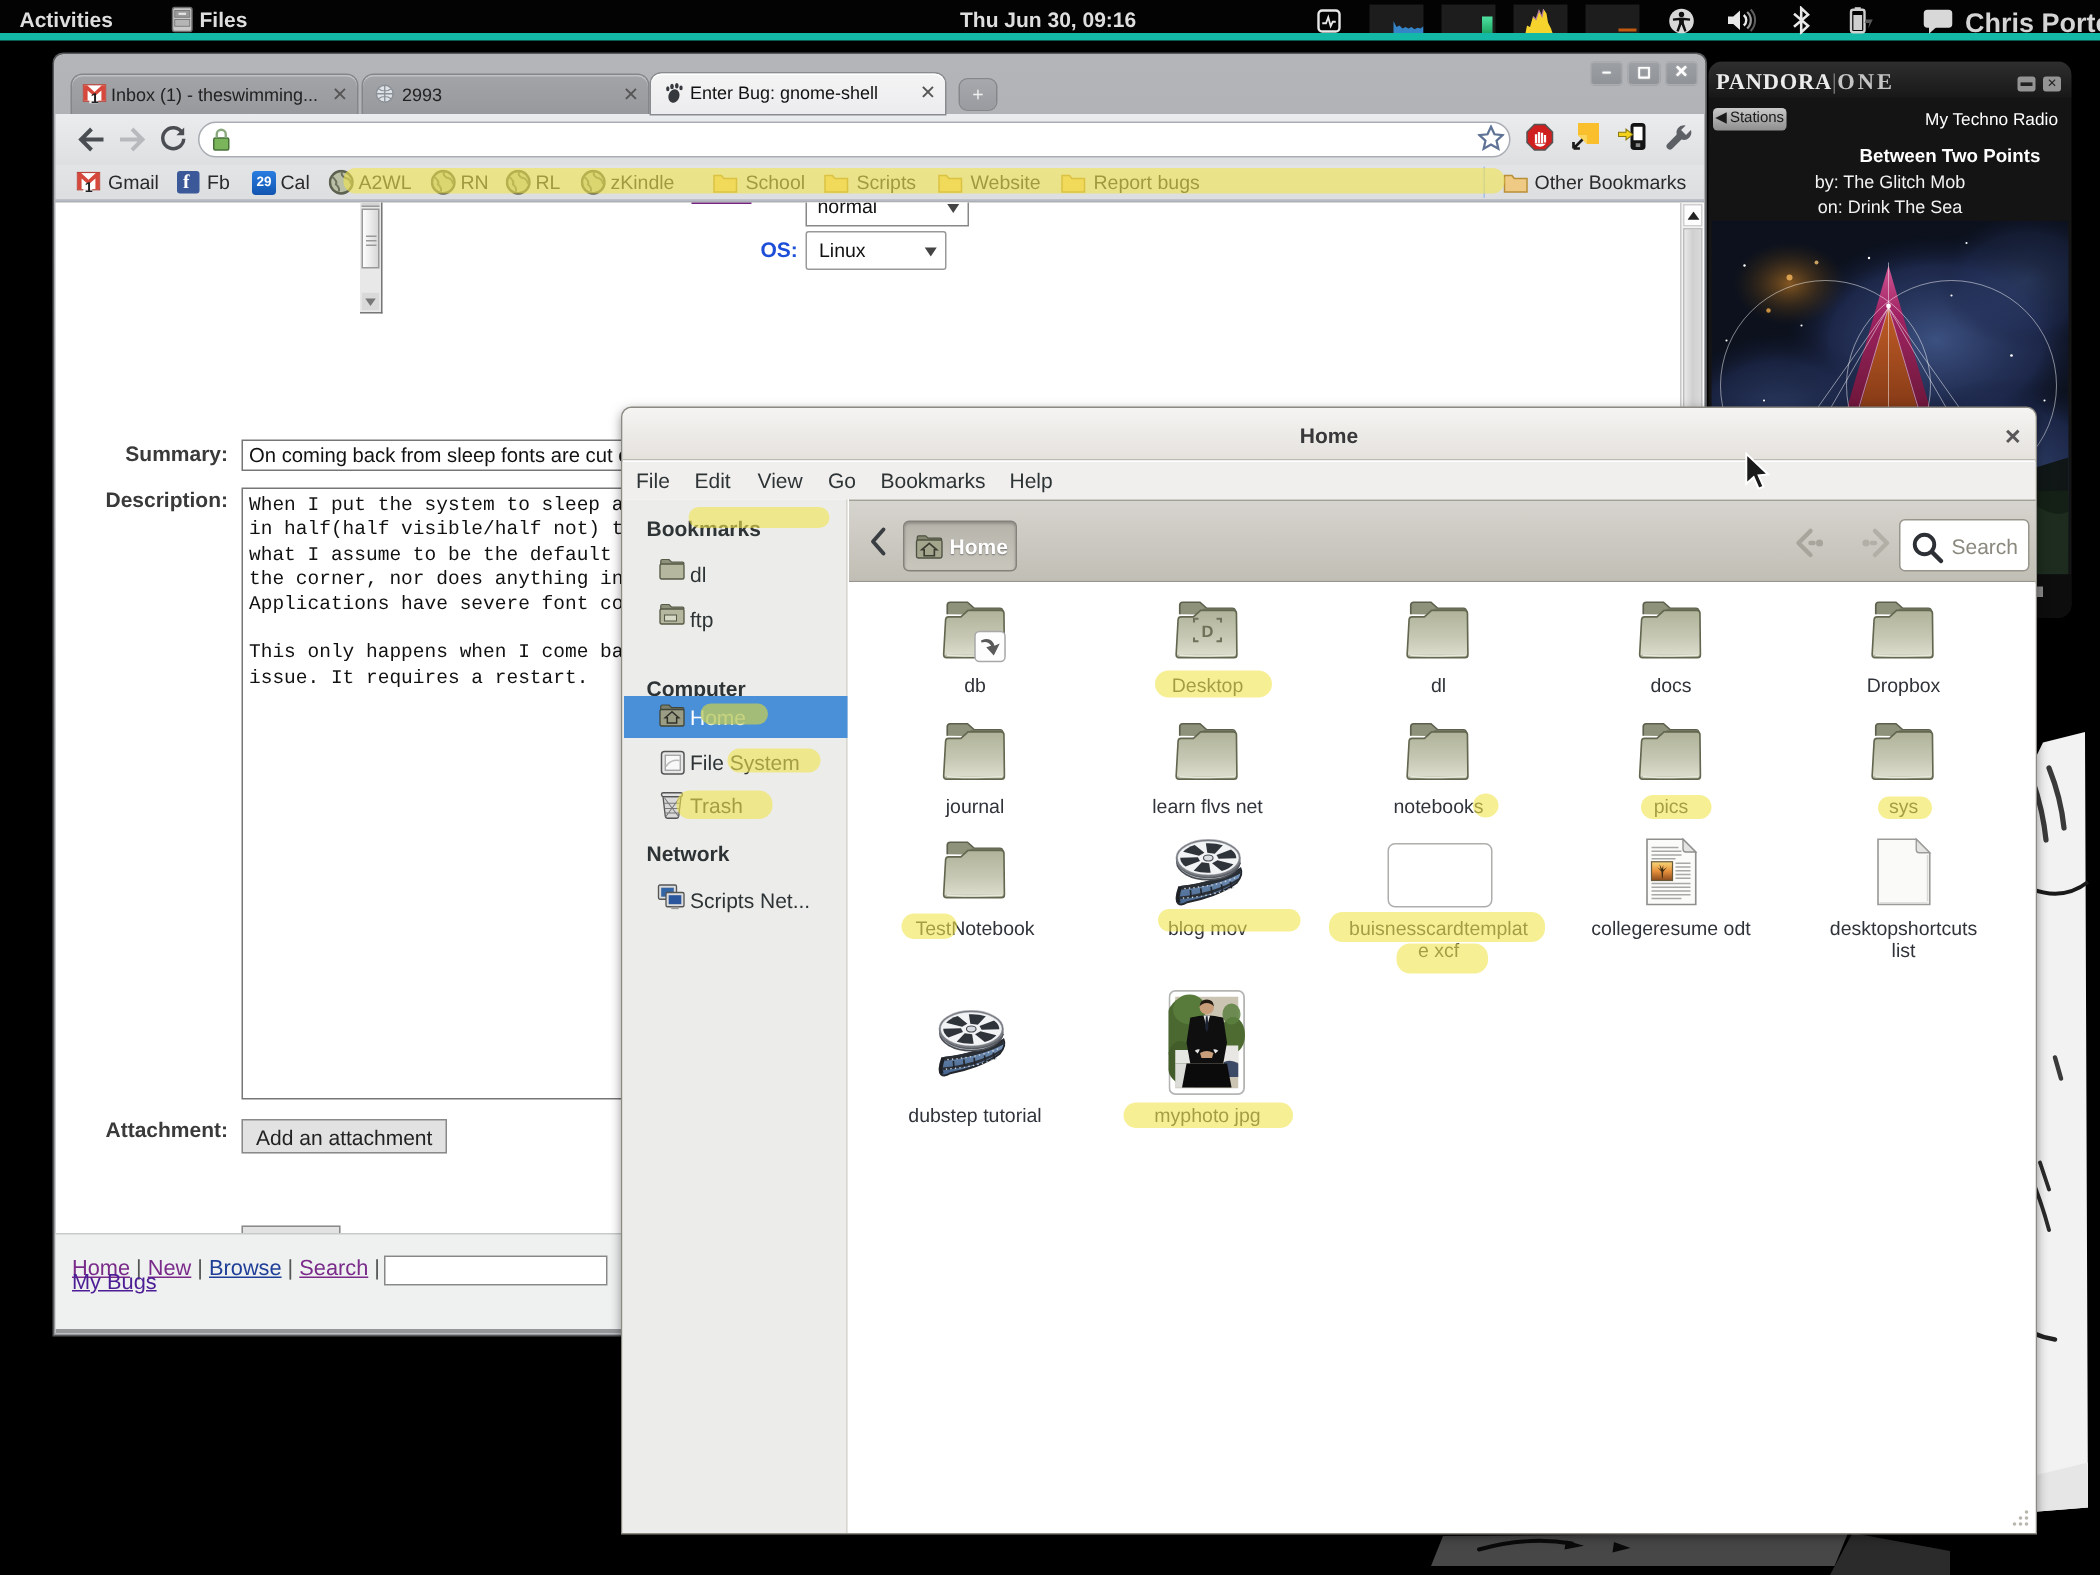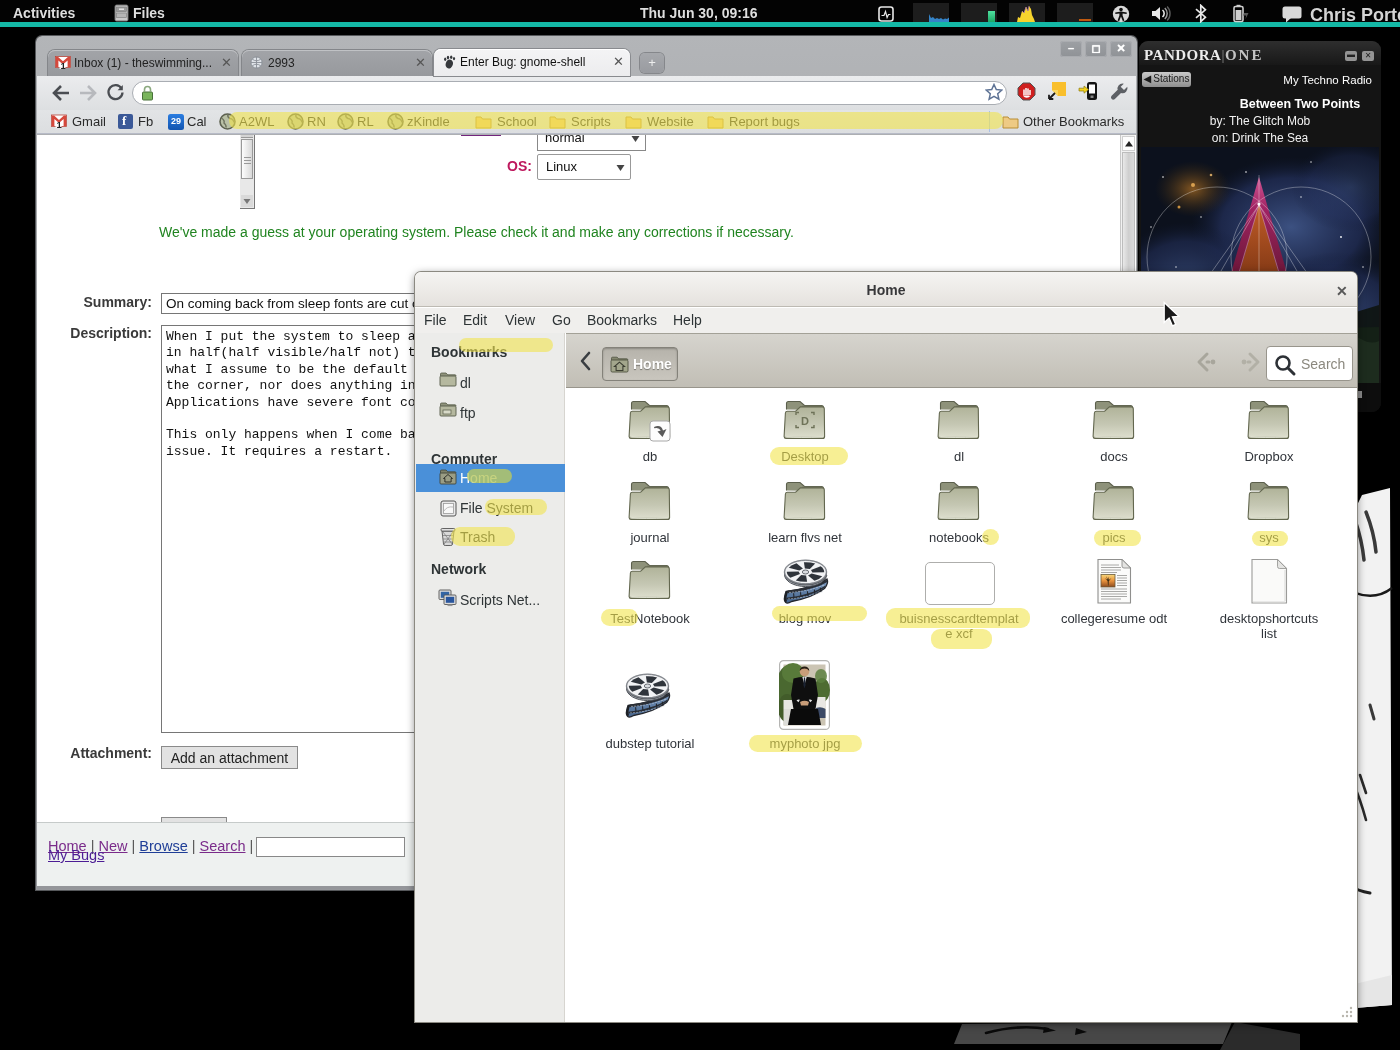--- a/index.html
+++ b/index.html
@@ -387,28 +387,27 @@
       </div>
 
       <div class="abs" style="left:424px; top:-1px; width:40px; height:2px; background:#73267d;"></div>
       <div class="abs" style="left:500px; top:-9px; width:109px; height:25px; border:1px solid #888; background:#fff; font-size:13px; color:#111;">
         <span class="abs" style="left:7px; top:3px;">normal</span>
         <svg class="abs" style="left:93px; top:8px;" width="9" height="8" viewBox="0 0 9 8">
             <path d="M0.5,1 L8.5,1 L4.5,7 Z" fill="#444"></path>
           </svg>
       </div>
 
-      <span class="abs" style="left:470px; top:23px; font-size:14px; font-weight:bold; color:#be185d; ">OS:</span>
+      <span class="abs" style="left:470px; top:23px; font-size:14px; font-weight:bold; color:#1d4ed8; ">OS:</span>
       <div class="abs" style="left:500px; top:19px; width:94px; height:26px; border:1px solid #999; border-radius:2px; background:#fff; font-size:13px; color:#111;">
         <span class="abs" style="left:8px; top:4px;">Linux</span>
         <svg class="abs" style="left:78px; top:9px;" width="9" height="8" viewBox="0 0 9 8">
             <path d="M0.5,1 L8.5,1 L4.5,7 Z" fill="#444"></path>
           </svg>
       </div>
-      <div class="abs" style="left:122px; top:89px; font-size:14px; color:#208420;">We've made a guess at your operating system. Please check it and make any corrections if necessary.</div>
 
       <div class="abs" style="left:0px; top:159px; width:115px; text-align:right; font-size:14px; font-weight:bold; color:#3a3a3a;">Summary:</div>
       <div class="abs" style="left:124px; top:158px; width:600px; height:21px; border:1px solid #767676; background:#fff; font-size:13.5px; color:#111; white-space:nowrap; overflow:hidden; padding:2px 0 0 4px;">On coming back from sleep fonts are cut off or</div>
 
       <div class="abs" style="left:0px; top:190px; width:115px; text-align:right; font-size:14px; font-weight:bold; color:#3a3a3a;">Description:</div>
       <div class="abs" style="left:124px; top:190px; width:610px; height:408px; border:1px solid #767676; background:#fff; font-family:'Liberation Mono',monospace; font-size:13px; line-height:16.4px; color:#111; padding:3px 0 0 4px; white-space:pre;">When I put the system to sleep and then wake
 in half(half visible/half not) the top bar s
 what I assume to be the default font. The cl
 the corner, nor does anything in the top rig
 Applications have severe font corruption and

